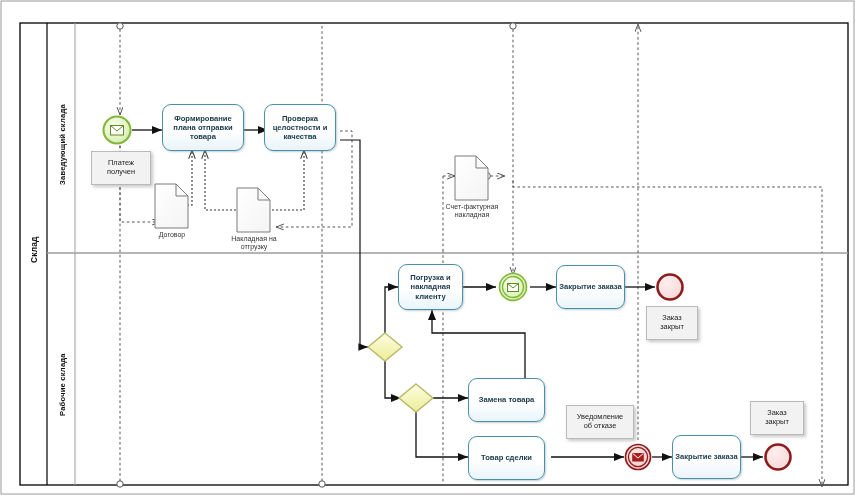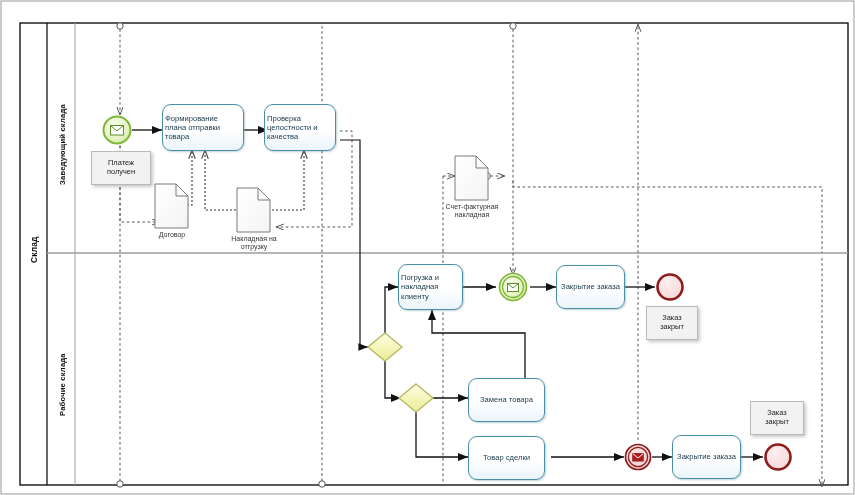--- a/index.html
+++ b/index.html
@@ -6,22 +6,23 @@
   html,body{margin:0;padding:0;background:#ffffff;}
   body{font-family:"Liberation Sans", sans-serif;}
   #stage{position:relative;width:855px;height:495px;background:#ffffff;overflow:hidden;}
   #stage svg{position:absolute;left:0;top:0;}
   
   .task{
     position:absolute;border:1.4px solid #4a8fa8;border-radius:9px;
     background:linear-gradient(to bottom,#ffffff 0%,#ffffff 55%,#e9f4fa 100%);
     box-shadow:1px 1px 2px rgba(120,150,165,.45);
     display:flex;align-items:center;justify-content:center;
-    font-size:7.6px;color:#17384a;line-height:1.2;padding:2px;
+    font-size:7.6px;color:#17384a;text-align:center;line-height:1.2;padding:2px;
     box-sizing:border-box;
+    font-weight:bold;
   }
   
   .note{
     position:absolute;border:1px solid #b9b9b9;background:#f2f2f2;
     box-shadow:2px 2px 3px rgba(150,150,150,.5);
     display:flex;align-items:center;justify-content:center;
     font-size:7.4px;color:#222;text-align:center;line-height:1.2;padding:16px;
     box-sizing:border-box;
   }
   
@@ -209,19 +210,20 @@
   <div class="task" style="left:162px;top:104px;width:82px;height:47px;">Формирование плана отправки товара</div>
   <div class="task" style="left:264px;top:104px;width:72px;height:47px;">Проверка целостности  и качества</div>
   <div class="task" style="left:398px;top:264px;width:65px;height:46px;">Погрузка и накладная клиенту</div>
   <div class="task" style="left:556px;top:265px;width:69px;height:44px;">Закрытие заказа</div>
   <div class="task" style="left:468px;top:378px;width:77px;height:44px;">Замена товара</div>
   <div class="task" style="left:468px;top:436px;width:77px;height:44px;">Товар сделки</div>
   <div class="task" style="left:672px;top:435px;width:69px;height:44px;">Закрытие заказа</div>
 
   <div class="note" style="left:91px;top:151px;width:60px;height:32px;">Платеж получен</div>
   <div class="note" style="left:646px;top:306px;width:52px;height:33px;">Заказ закрыт</div>
+  <div class="note" style="left:566px;top:405px;width:68px;height:33px;">Уведомление об отказе</div>
   <div class="note" style="left:750px;top:401px;width:54px;height:33px;">Заказ закрыт</div>
 
   <div class="docCap" style="left:140px;top:231px;width:64px;">Договор</div>
   <div class="docCap" style="left:219px;top:235px;width:70px;">Накладная на отгрузку</div>
   <div class="docCap" style="left:443px;top:203px;width:58px;">Счет-фактурная накладная</div>
 
 </div>
 
 </body></html>

